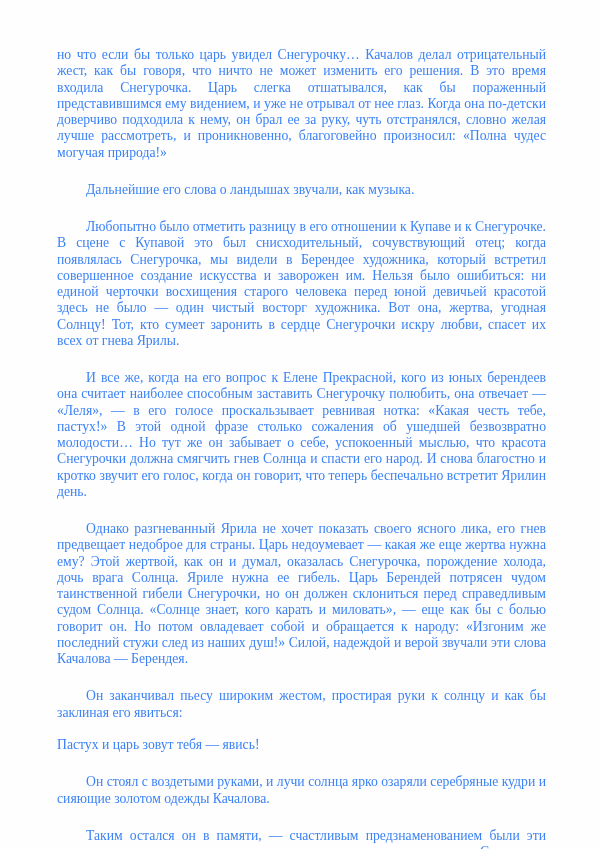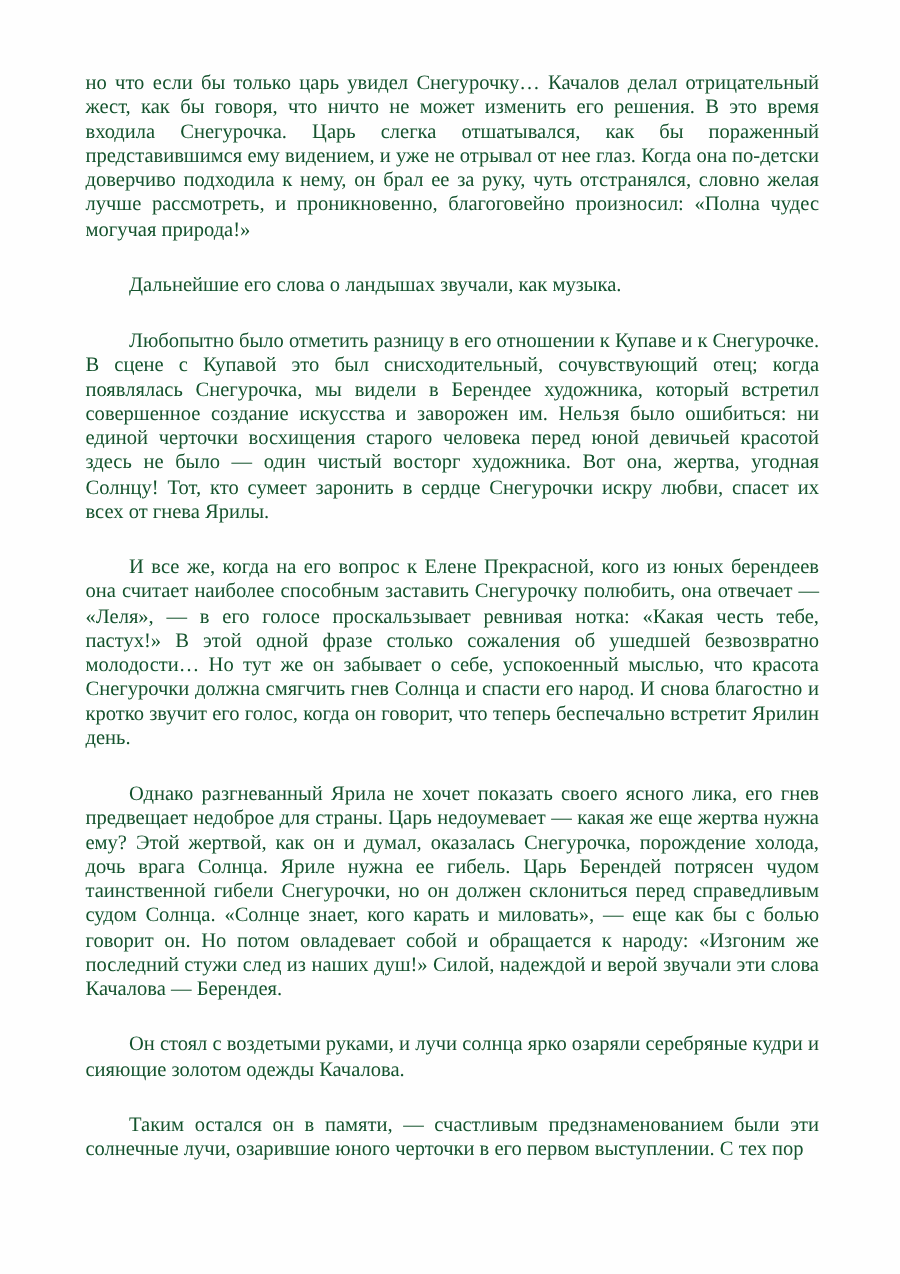--- a/index.html
+++ b/index.html
@@ -6,21 +6,21 @@
     margin: 0;
     padding: 0;
     background: #e8e8e8;
   }
   .page {
     position: relative;
     width: 600px;
     height: 849px;
     margin: 0 auto;
     background: #fefefe;
-    color: #14532d;
+    color: #3b82f6;
     font-family: "Liberation Serif", "DejaVu Serif", serif;
     overflow: hidden;
     box-sizing: border-box;
   }
   .text-block {
     position: absolute;
     top: 47px;
     left: 57px;
     width: 489px;
     font-size: 13.7px;
@@ -50,16 +50,18 @@
 </head>
 <body>
 
 <div class="page">
   <main class="text-block">
       <p class="no-indent"><span>но что если бы только царь увидел Снегурочку… Качалов делал отрицательный жест, как бы говоря, что ничто не может изменить его решения. В это время входила Снегурочка. Царь слегка отшатывался, как бы пораженный представившимся ему видением, и уже не отрывал от нее глаз. Когда она по-детски доверчиво подходила к нему, он брал ее за руку, чуть отстранялся, словно желая лучше рассмотреть, и проникновенно, благоговейно произносил: «Полна чудес могучая природа!»</span></p>
       <p class="indent"><span>Дальнейшие его слова о ландышах звучали, как музыка.</span></p>
       <p class="indent"><span>Любопытно было отметить разницу в его отношении к Купаве и к Снегурочке. В сцене с Купавой это был снисходительный, сочувствующий отец; когда появлялась Снегурочка, мы видели в Берендее </span><span class="it">художника</span><span>, который встретил совершенное создание искусства и заворожен им. Нельзя было ошибиться: ни единой черточки восхищения старого человека перед юной девичьей красотой здесь не было — один чистый восторг художника. Вот она, жертва, угодная Солнцу! Тот, кто сумеет заронить в сердце Снегурочки искру любви, спасет их всех от гнева Ярилы.</span></p>
       <p class="indent"><span>И все же, когда на его вопрос к Елене Прекрасной, кого из юных берендеев она считает наиболее способным заставить Снегурочку полюбить, она отвечает — «Леля», — в его голосе проскальзывает ревнивая нотка: «Какая честь тебе, пастух!» В этой одной фразе столько сожаления об ушедшей безвозвратно молодости… Но тут же он забывает о себе, успокоенный мыслью, что красота Снегурочки должна смягчить гнев Солнца и спасти его народ. И снова благостно и кротко звучит его голос, когда он говорит, что теперь беспечально встретит Ярилин день.</span></p>
       <p class="indent"><span>Однако разгневанный Ярила не хочет показать своего ясного лика, его гнев предвещает недоброе для страны. Царь недоумевает — какая же еще жертва нужна ему? Этой жертвой, как он и думал, оказалась Снегурочка, порождение холода, дочь врага Солнца. Яриле нужна ее гибель. Царь Берендей потрясен чудом таинственной гибели Снегурочки, но он должен склониться перед справедливым судом Солнца. «Солнце знает, кого карать и миловать», — еще как бы с болью говорит он. Но потом овладевает собой и обращается к народу: «Изгоним же последний стужи след из наших душ!» Силой, надеждой и верой звучали эти слова Качалова — Берендея.</span></p>
+      <p class="indent"><span>Он заканчивал пьесу широким жестом, простирая руки к солнцу и как бы заклиная его явиться:</span></p>
+      <p class="verse"><span>Пастух и царь зовут тебя — явись!</span></p>
       <p class="indent"><span>Он стоял с воздетыми руками, и лучи солнца ярко озаряли серебряные кудри и сияющие золотом одежды Качалова.</span></p>
       <p class="indent"><span>Таким остался он в памяти, — счастливым предзнаменованием были эти солнечные лучи, озарившие юного черточки в его первом выступлении. С тех пор</span></p>
     </main>
 </div>
 
 </body></html>

